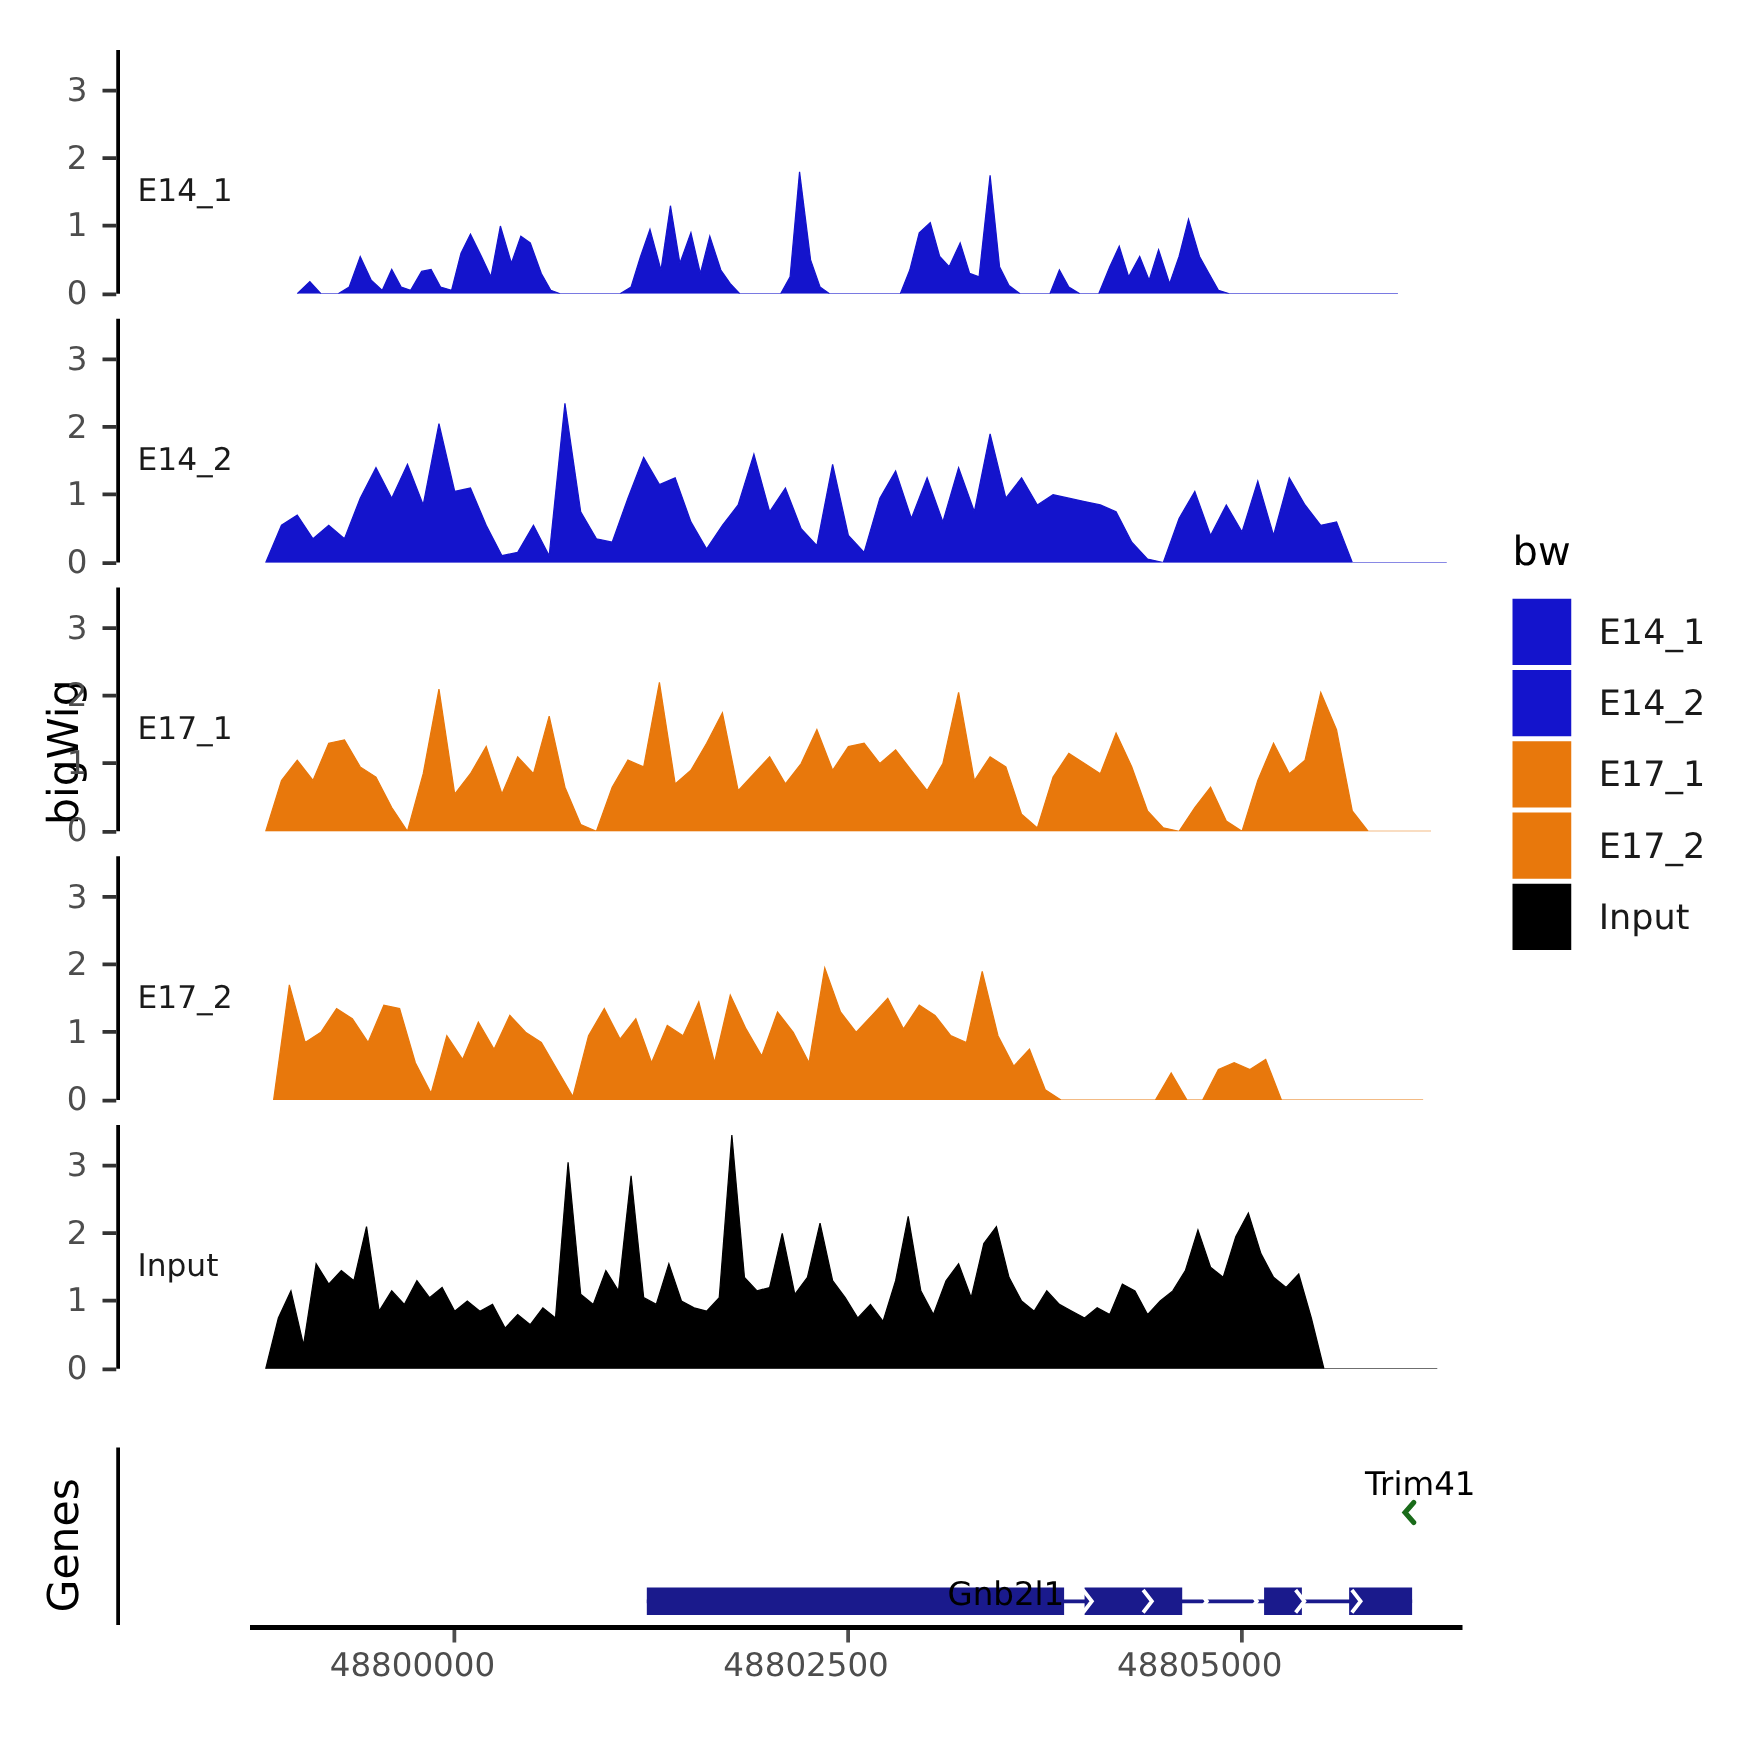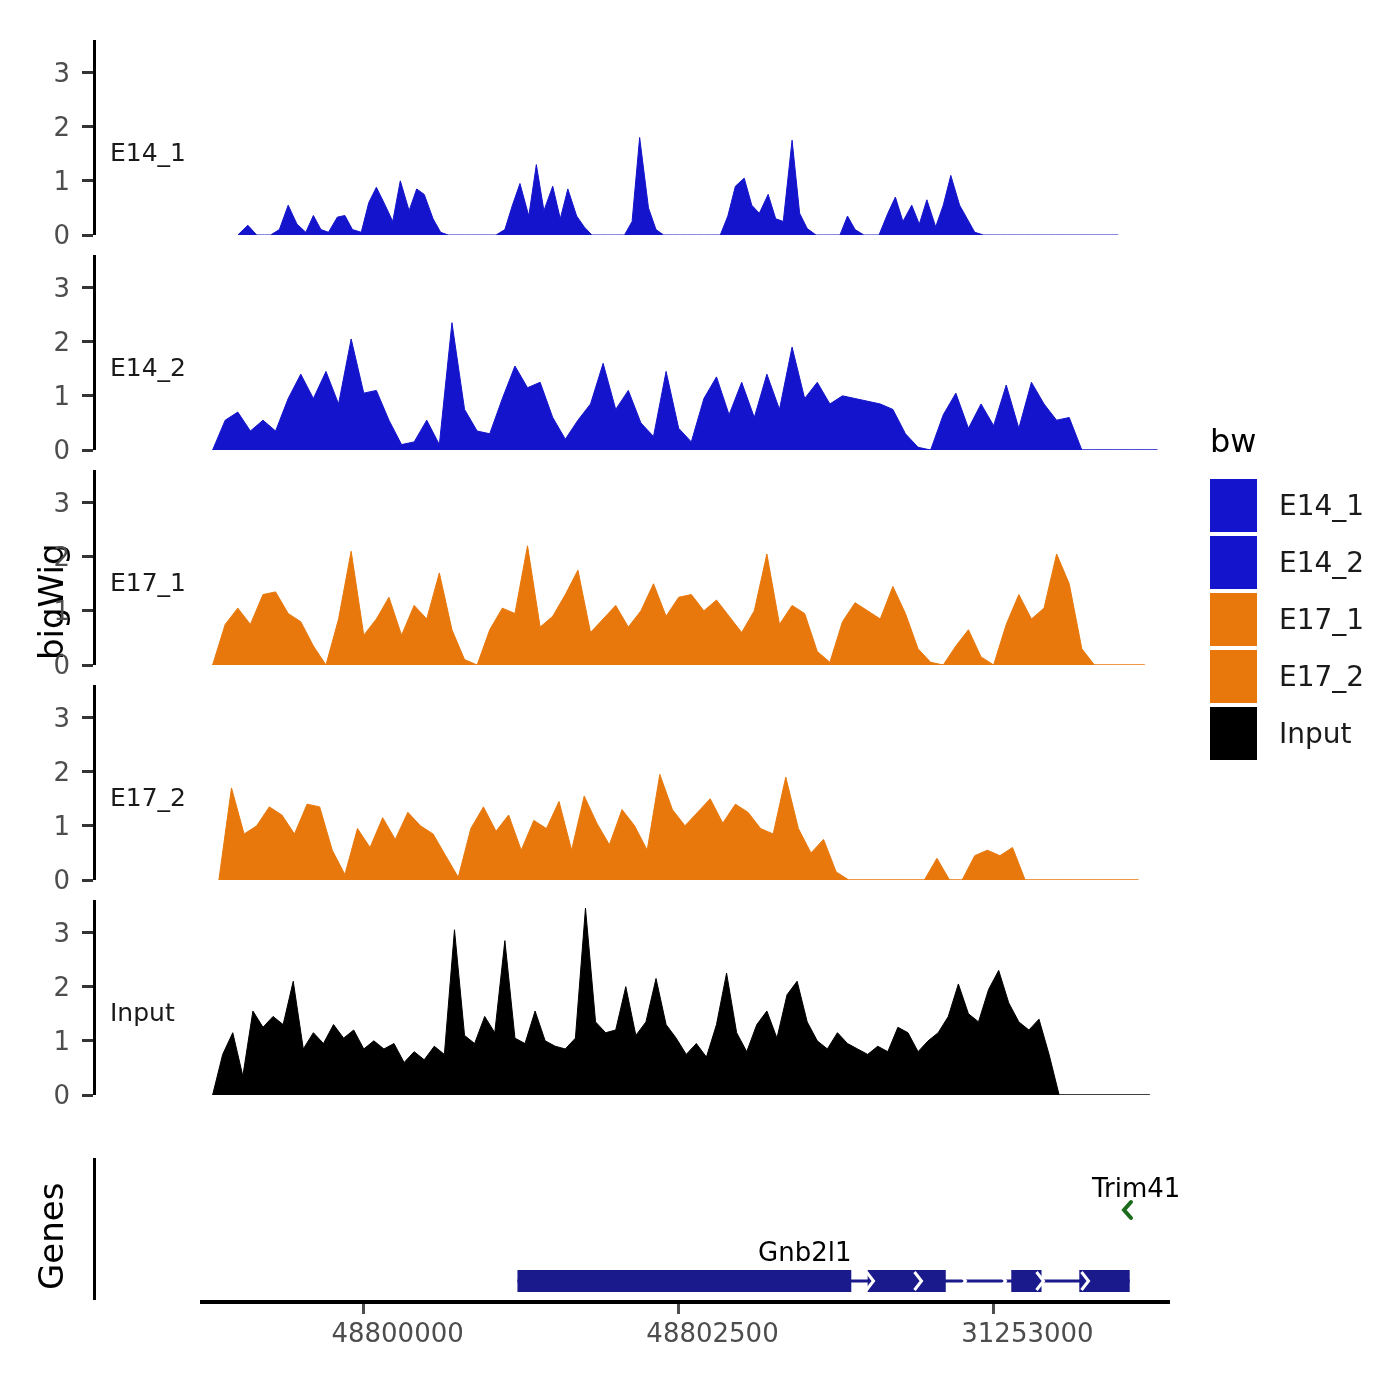--- a/index.html
+++ b/index.html
@@ -64,21 +64,21 @@
     position: absolute;
     font-size: 34px;
     color: #000000;
     text-align: center;
     line-height: 1;
   }
   .xtick-label {
     position: absolute;
     font-size: 26px;
     color: #4d4d4d;
-    text-align: right;
+    text-align: left;
     width: 200px;
     line-height: 1;
   }
   .x-axis-line {
     position: absolute;
     height: 4px;
     background: #000000;
   }
   .x-tick-mark {
     position: absolute;
@@ -227,33 +227,33 @@
           <path d="M459.5 122 L466.5 131 L459.5 140" fill="none" stroke="#ffffff" stroke-width="3"></path>
           <path d="M866.5 122 L873.5 131 L866.5 140" fill="none" stroke="#ffffff" stroke-width="3"></path>
           <path d="M914.5 122 L921.5 131 L914.5 140" fill="none" stroke="#ffffff" stroke-width="3"></path>
           <path d="M958.5 122 L965.5 131 L958.5 140" fill="none" stroke="#ffffff" stroke-width="3"></path>
           <path d="M998.5 122 L1005.5 131 L998.5 140" fill="none" stroke="#ffffff" stroke-width="3"></path>
           <path d="M1036.5 122 L1043.5 131 L1036.5 140" fill="none" stroke="#ffffff" stroke-width="3"></path>
           <path d="M1081.5 122 L1088.5 131 L1081.5 140" fill="none" stroke="#ffffff" stroke-width="3"></path>
         </g>
         <path d="M1131 52 L1124 60 L1131 68" fill="none" stroke="#1a6b1a" stroke-width="4" stroke-linecap="round"></path>
       </svg>
-    <div class="gene-name" style="left:758px; top:89px;">Gnb2l1</div>
+    <div class="gene-name" style="left:758px; top:113px;">Gnb2l1</div>
     <div class="gene-name" style="left:1092px; top:25px;">Trim41</div>
   </div>
 
   <div class="abs" style="left:0; top:1300px; width:1200px; height:100px;">
     <div class="x-axis-line" style="left:200px; top:0px; width:970px;"></div>
     <div id="xticks">
         <div class="x-tick-mark" style="left: 362.266px; top: 4px;"></div>
         <div class="xtick-label" style="left: 263.766px; top: 20px;">48800000</div>
         <div class="x-tick-mark" style="left: 677.201px; top: 4px;"></div>
         <div class="xtick-label" style="left: 578.701px; top: 20px;">48802500</div>
         <div class="x-tick-mark" style="left: 992.136px; top: 4px;"></div>
-        <div class="xtick-label" style="left: 893.636px; top: 20px;">31253000</div>
+        <div class="xtick-label" style="left: 893.636px; top: 20px;">48805000</div>
       </div>
   </div>
 
   <div id="legend">
     <div class="legend-title">bw</div>
     <div id="legend-rows">
         <div class="legend-row">
           <div class="legend-swatch" style="background: rgb(20, 20, 204);"></div>
           <div class="legend-label">E14_1</div>
         </div>

